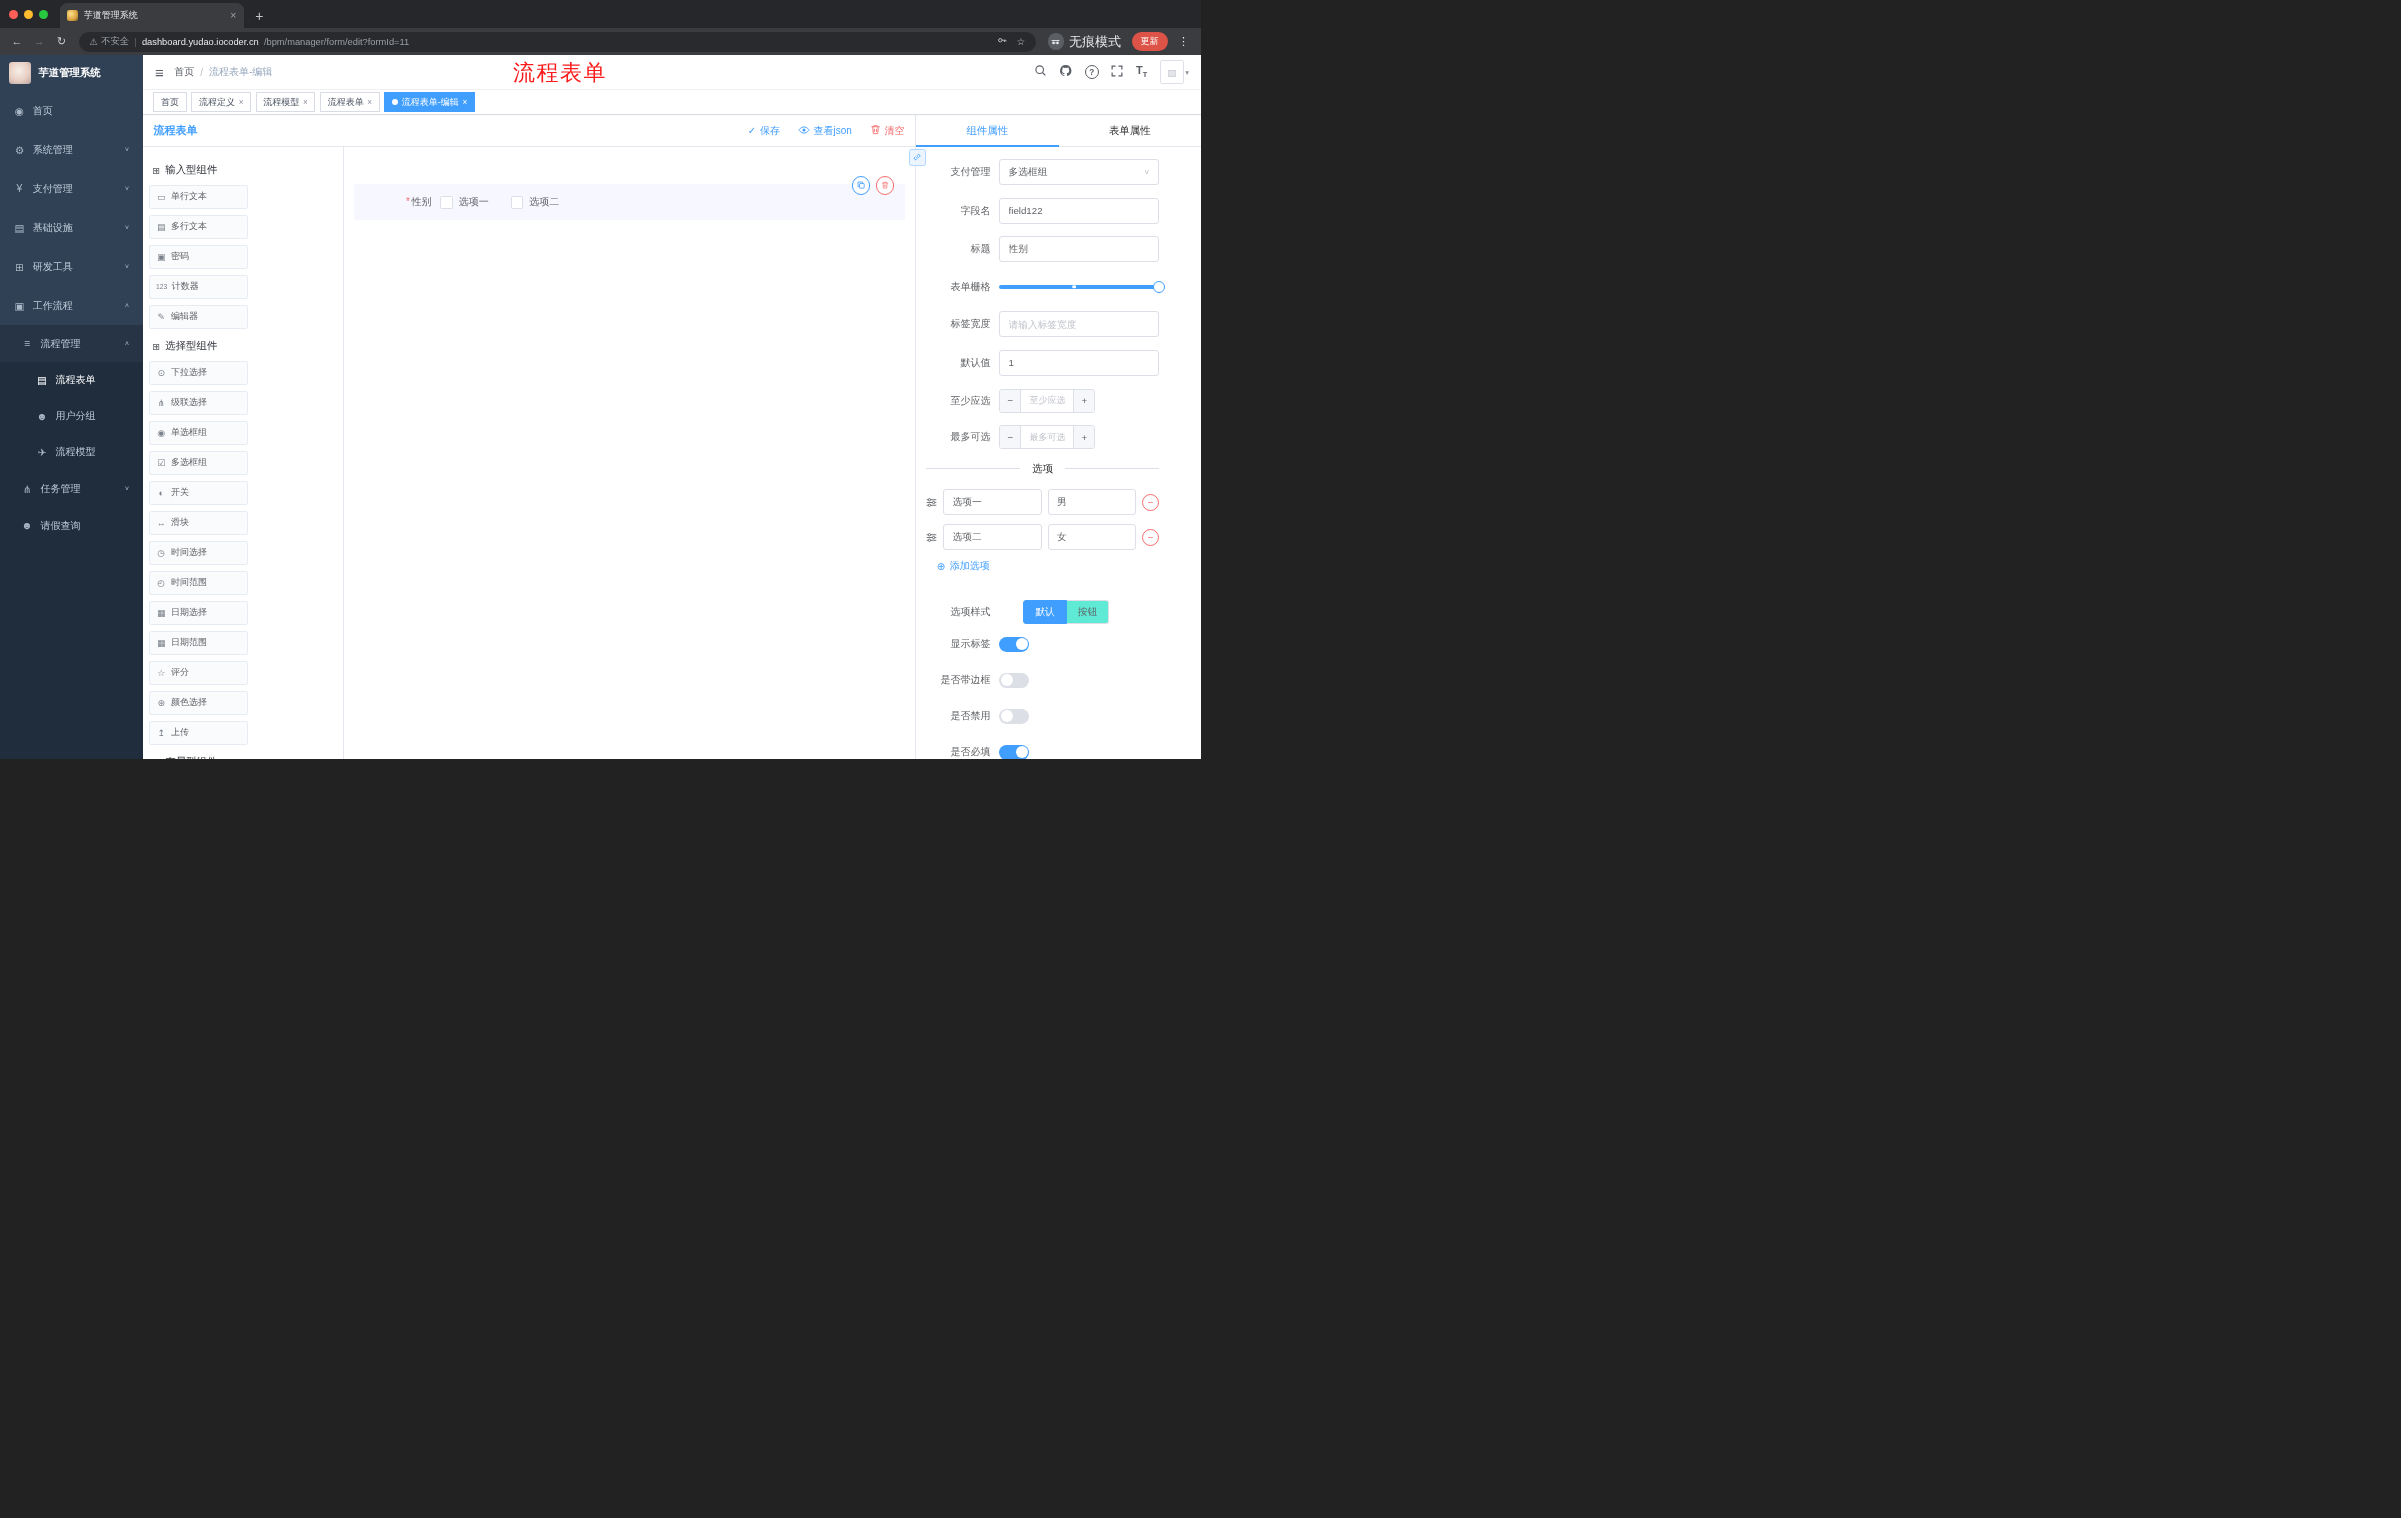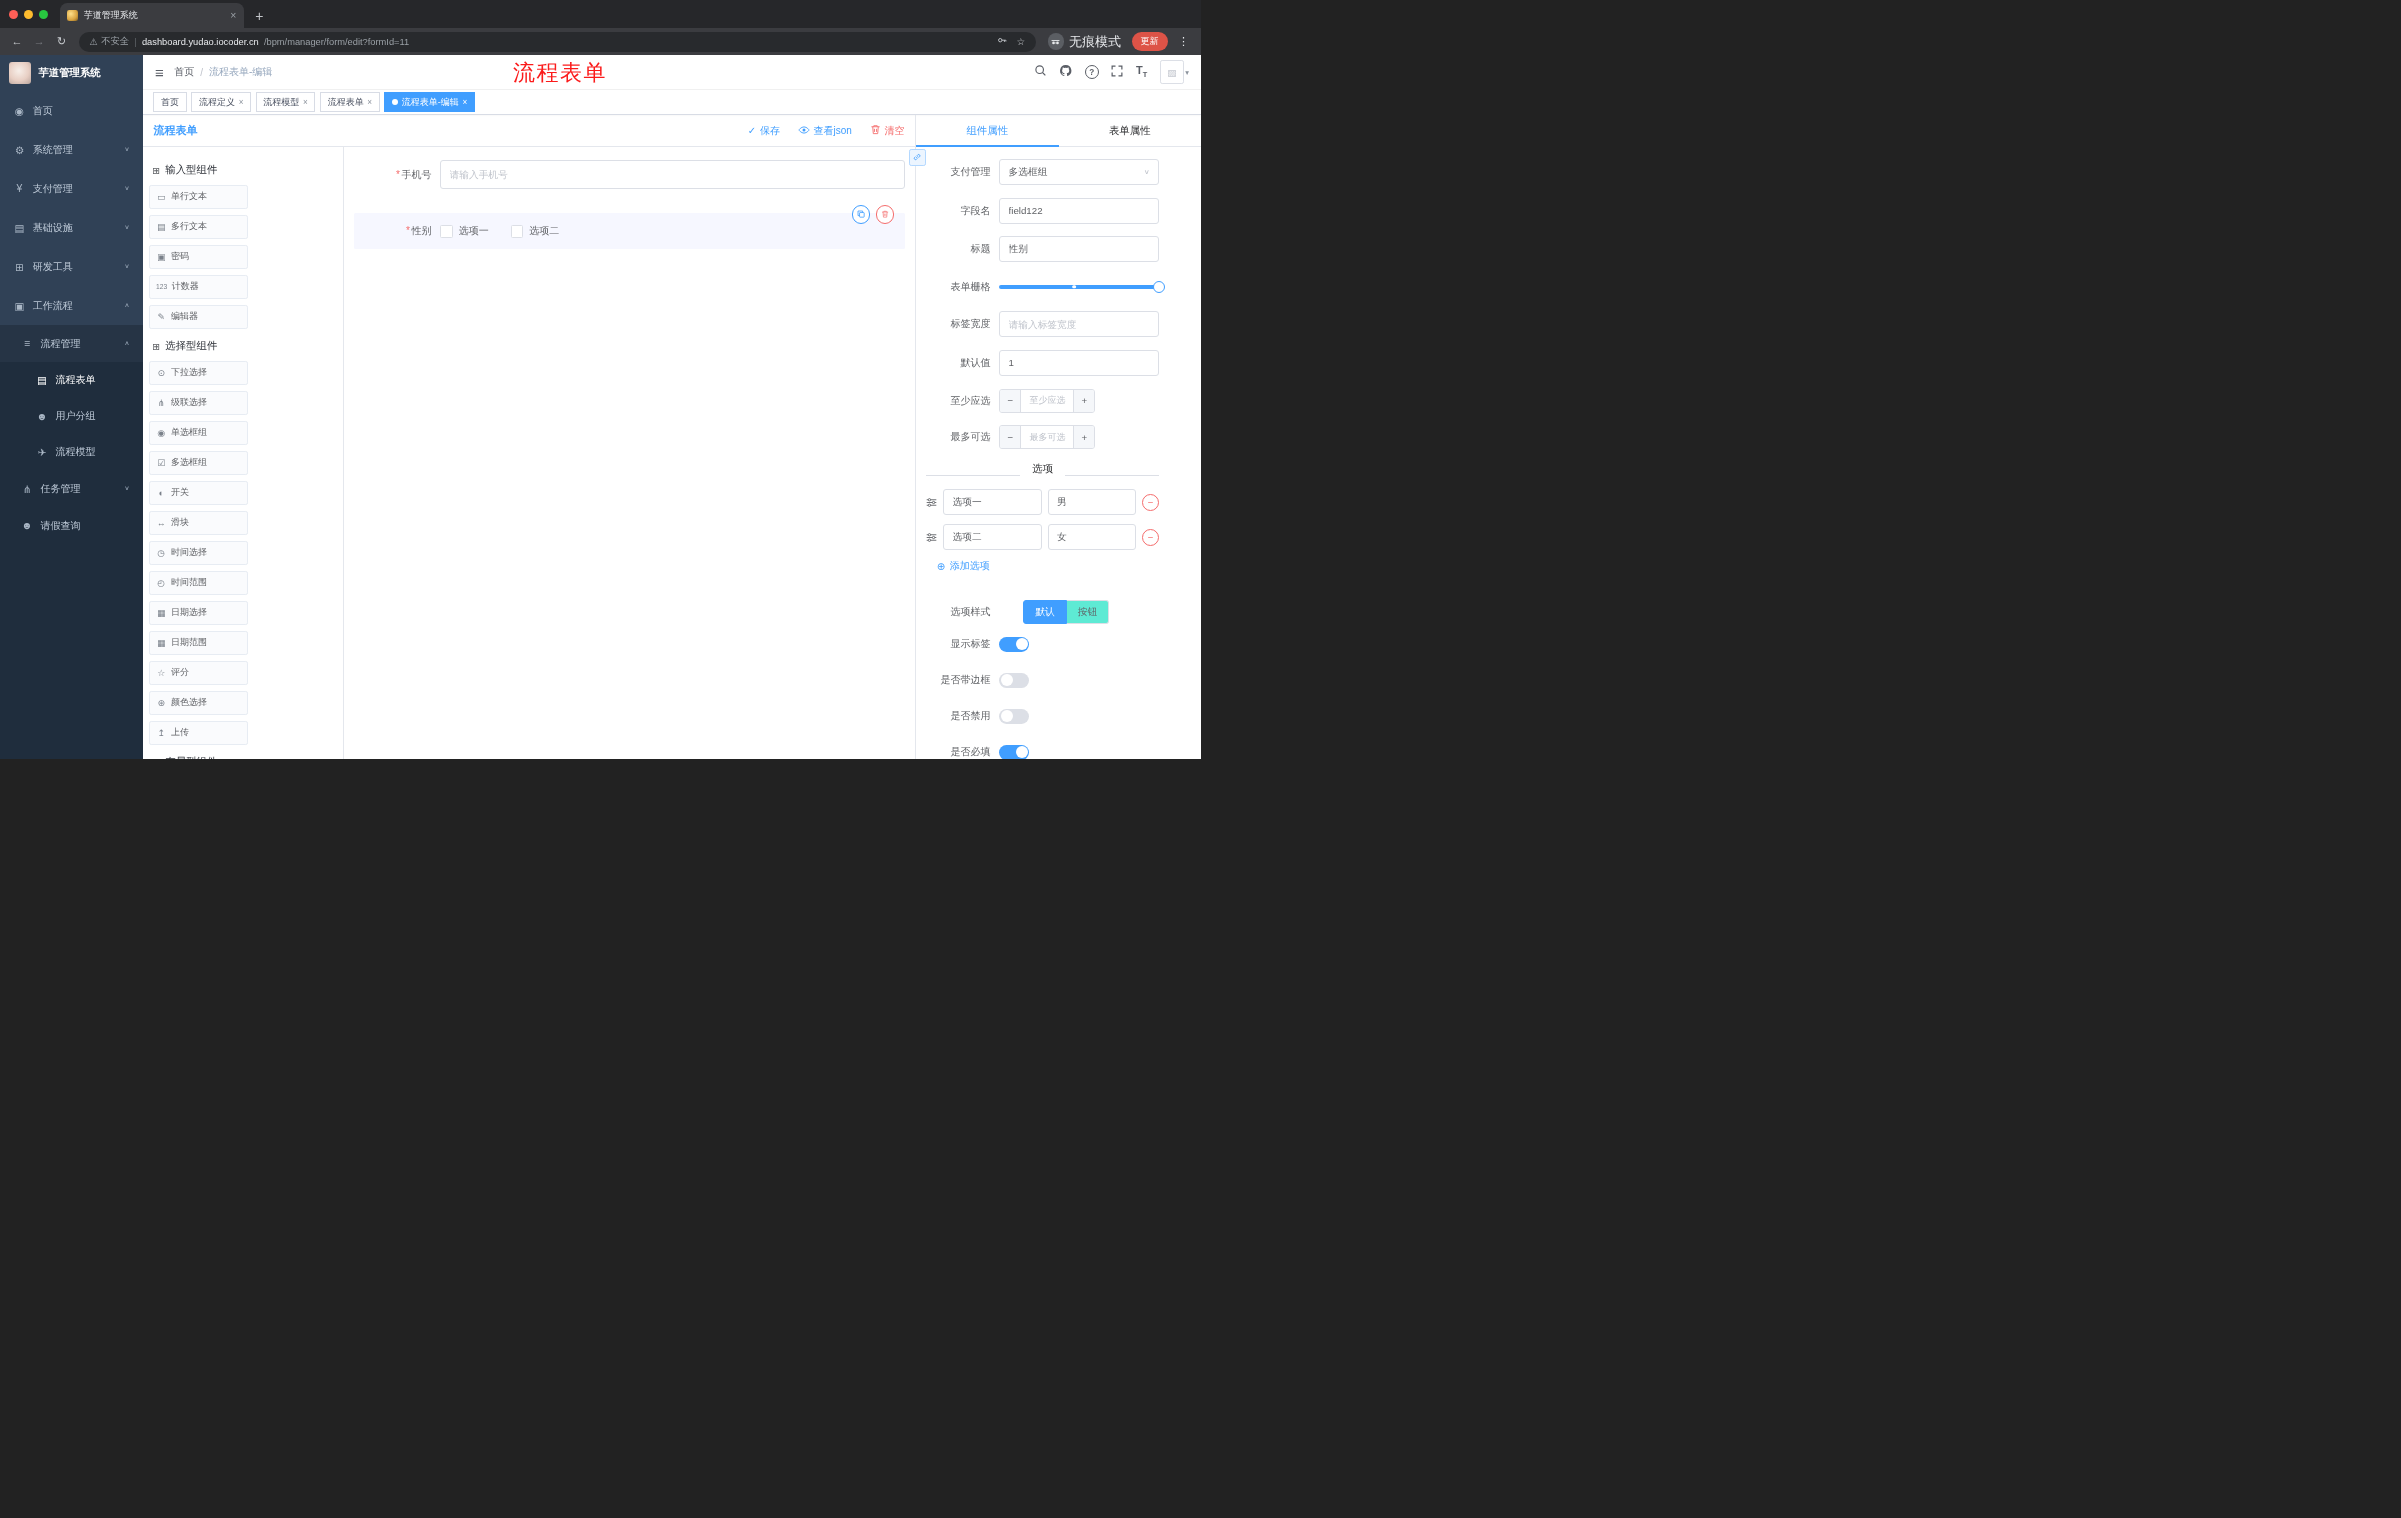--- a/index.html
+++ b/index.html
@@ -115,21 +115,21 @@
   .sel-caret{color:#c0c4cc;font-size:8.2px;transform:scaleY(.8);}
   .slider{position:relative;width:100%;height:24px;display:flex;align-items:center;}
   .slider-track{width:100%;height:4.5px;border-radius:2.2px;background:#409EFF;position:relative;}
   .slider-stop{position:absolute;left:47%;top:50%;transform:translate(-50%,-50%);width:3.7px;height:3.7px;border-radius:50%;background:#fff;}
   .slider-handle{position:absolute;right:-6px;top:50%;transform:translateY(-50%);width:12px;height:12px;border-radius:50%;background:#fff;border:1.5px solid #409EFF;box-sizing:border-box;}
   .stepper{display:flex;width:94px;height:22px;border:0.7px solid #dcdfe6;border-radius:3px;overflow:hidden;background:#fff;}
   .step-btn{width:20px;background:#f5f7fa;color:#606266;display:flex;align-items:center;justify-content:center;font-size:9.7px;flex-shrink:0;}
   .step-btn.minus{border-right:0.7px solid #dcdfe6;}
   .step-btn.plus{border-left:0.7px solid #dcdfe6;}
   .step-val{flex:1;display:flex;align-items:center;justify-content:center;font-size:9px;color:#c0c4cc;white-space:nowrap;}
-  .divider{display:flex;align-items:flex-end;margin:4.5px 0 13.4px;}
+  .divider{display:flex;align-items:center;margin:4.5px 0 13.4px;}
   .divider .dline{flex:1;height:0.7px;background:#dcdfe6;}
   .divider .dtext{padding:0 12px;font-size:10.4px;color:#303133;}
   .opt-row{display:flex;align-items:center;gap:6px;margin-bottom:9px;}
   .opt-handle{color:#606266;display:flex;align-items:center;flex-shrink:0;cursor:grab;}
   .opt-input-l{flex:1.15;min-width:0;width:100%;}
   .opt-input-v{flex:1;min-width:0;width:100%;}
   .minus-btn{width:15px;height:15px;border-radius:50%;border:0.7px solid #F56C6C;color:#F56C6C;display:flex;align-items:center;justify-content:center;font-size:9.7px;flex-shrink:0;background:#fff;}
   .add-opt{display:flex;align-items:center;gap:4.5px;color:#409EFF;font-size:10px;margin:1.5px 0 0 10.4px;cursor:default;}
   .seg{display:flex;padding-left:24px;}
   .seg-btn{height:22px;padding:0 11px;display:flex;align-items:center;font-size:9.7px;border:0.7px solid #dcdfe6;background:#5eead4;color:#606266;}
@@ -432,26 +432,20 @@
               </div>
 
               <div class="group-title">
                 <span class="gi">⊞</span>
                 <span>布局型组件</span>
               </div>
 
             </div>
 
             <div class="canvas">
-              <div class="widget">
-                <div class="widget-row">
-                  <div class="w-label"><span class="req-star">*</span><span>手机号</span></div>
-                  <input class="el-input w-input" placeholder="请输入手机号" style="">
-                </div>
-              </div>
 
               <div class="widget selected">
                 <div class="w-actions">
                   <span class="circ-btn copy">
                       <svg width="8.2" height="8.2" viewBox="0 0 16 16" fill="none" stroke="currentColor" stroke-width="1.6">
                         <rect x="5" y="5" width="9" height="9" rx="1"></rect>
                         <path d="M11 5V2H2v9h3"></path>
                       </svg>
                     </span>
                   <span class="circ-btn del">

